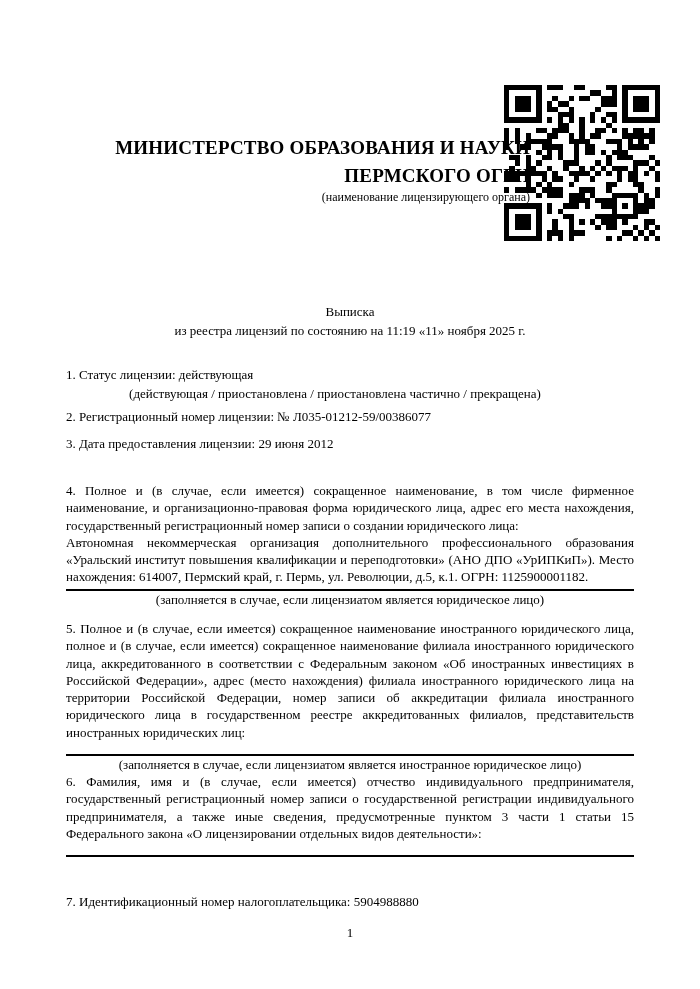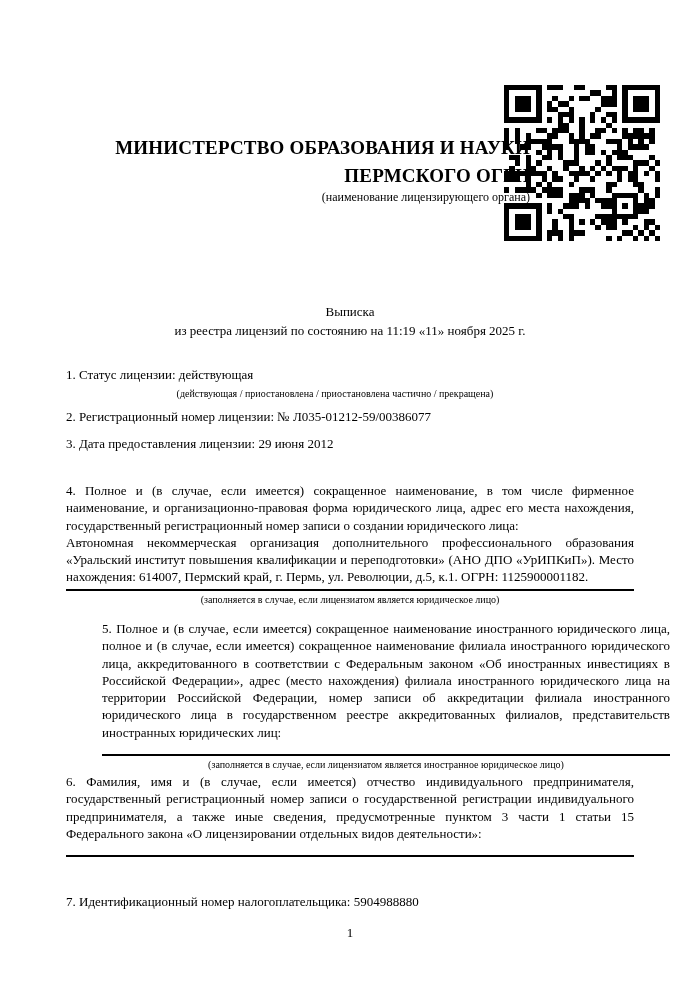--- a/index.html
+++ b/index.html
@@ -23,28 +23,28 @@
   .title-block {
     position:absolute; top:302px; left:0; width:700px;
     text-align:center; font-size:13px; line-height:19px;
   }
   .content-block {
     position:absolute; left:66px; width:568px;
     font-size:13px; line-height:17.3px;
   }
   .content-block p.just { text-align:justify; text-align-last:left; }
   .item-caption {
-    font-size:10px; text-align:center; line-height:13px;
+    font-size:13px; text-align:center; line-height:13px;
   }
   .b1 { top:366px; }
   .b1 .item-caption { margin-top:4px; padding-right:30px; }
   .b2 { top:408px; }
   .b3 { top:435px; }
   .b4 { top:482px; }
-  .b5 { top:620px;margin-left:36px; }
+  .b5 { top:620px; }
   .b6 { top:773px; }
   .b7 { top:893px; }
   .rule { border:none; border-top:2px solid #000; height:0; }
   .b4 .rule { margin-top:3px; }
   .b5 .rule { margin-top:13px; }
   .b6 .rule { margin-top:13px; }
   .rule + .item-caption { margin-top:2px; }
   .page-number {
     position:absolute; top:925px; left:0; width:700px;
     text-align:center; font-size:13px;

